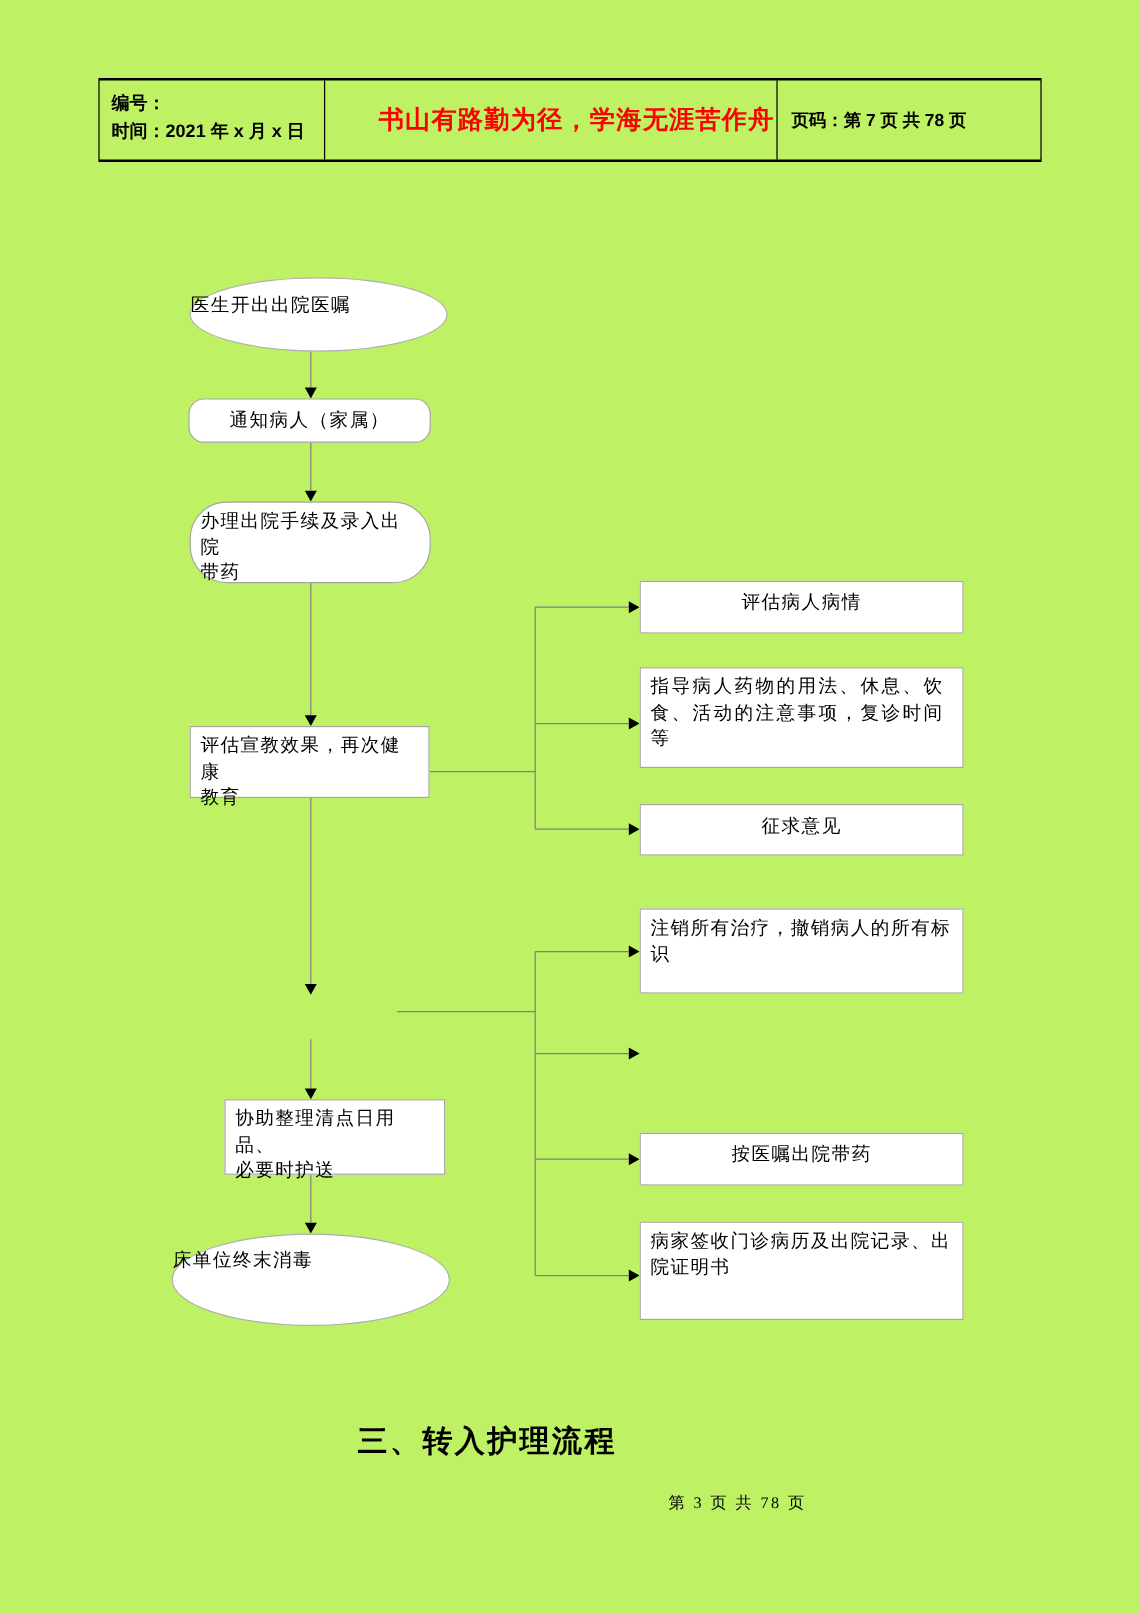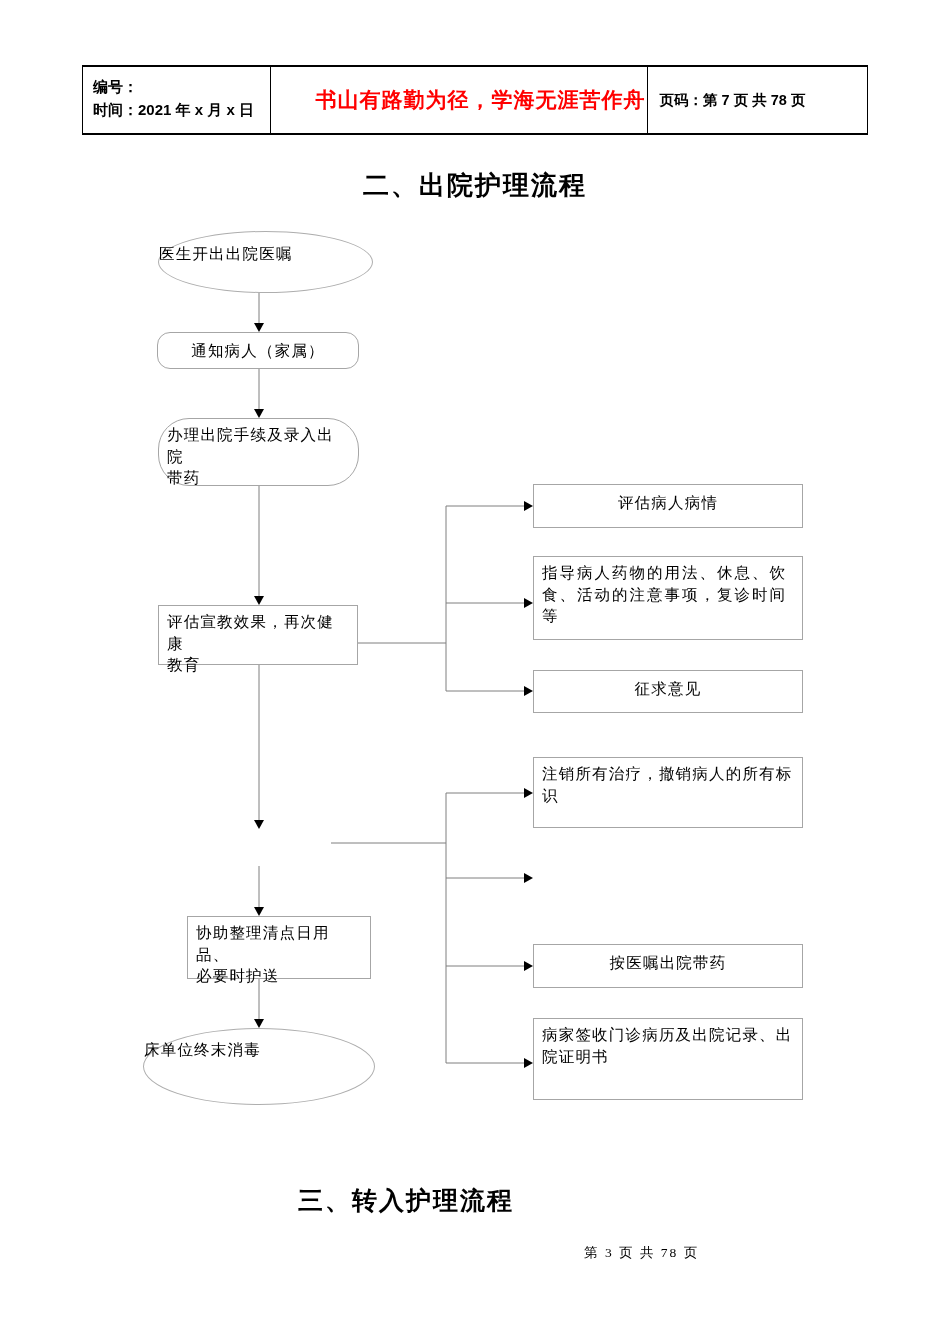--- a/index.html
+++ b/index.html
@@ -1,38 +1,38 @@
 <!DOCTYPE html>
 <html><head>
 <meta charset="utf-8">
 <style>
   html,body{margin:0;padding:0;background:#e8e8e8;}
   #page{
-    position:relative;width:950px;height:1344px;background:#ffffff;
+    position:relative;width:950px;height:1344px;background:#bef264;
     font-family:"Liberation Serif","DejaVu Serif",serif;color:#000;
     overflow:hidden;margin:0 auto;
   }
   
   #header-table{
     position:absolute;left:82px;top:65px;width:786px;height:70px;
     border-top:2.5px solid #000;border-bottom:2.5px solid #000;
     border-left:1.5px solid #000;border-right:1.5px solid #000;
     display:flex;box-sizing:border-box;
   }
   .hcell{box-sizing:border-box;height:100%;}
   #hcell-left{width:188px;border-right:1.5px solid #000;padding:8px 0 0 10px;
     font-family:"Liberation Sans","DejaVu Sans",sans-serif;font-weight:bold;font-size:15px;line-height:23px;}
   #hcell-mid{width:378px;border-right:1.5px solid #000;display:flex;align-items:center;justify-content:center;}
   #hcell-right{width:220px;display:flex;align-items:center;padding-left:12px;
     font-family:"Liberation Sans","DejaVu Sans",sans-serif;font-weight:bold;font-size:14.5px;}
   #motto{color:#ff0000;font-weight:bold;font-size:21px;letter-spacing:1px;margin-left:44px;}
   
   .doc-title{position:absolute;left:0;width:100%;text-align:center;font-weight:bold;font-size:26px;letter-spacing:2px;}
   #section3-title{position:absolute;left:298px;top:1184px;font-weight:bold;font-size:25px;letter-spacing:2px;}
-  #page-footer{position:absolute;left:584px;top:1244px;font-size:13.5px;letter-spacing:2px;}
+  #page-footer{position:absolute;left:557px;top:1244px;font-size:13.5px;letter-spacing:2px;}
   
   .box{
     position:absolute;box-sizing:border-box;border:1px solid #a6a6a6;background:#fff;
     font-size:15.5px;line-height:21.5px;letter-spacing:1.2px;white-space:pre-line;
   }
   .box.c{display:flex;align-items:center;justify-content:center;text-align:center;padding:0 4px;}
   .box.l{padding:5px 8px;}
   .box.lc{display:flex;align-items:center;padding-left:10px;}
   .ellipse{
     position:absolute;box-sizing:border-box;border:1px solid #aeaeae;border-radius:50%;
@@ -53,21 +53,20 @@
       <div>时间：2021 年 x 月 x 日</div>
     </div>
     <div class="hcell" id="hcell-mid">
       <span id="motto">书山有路勤为径，学海无涯苦作舟</span>
     </div>
     <div class="hcell" id="hcell-right">
       <span>页码：第 7 页  共 78 页</span>
     </div>
   </div>
 
-  <div class="doc-title" style="top:168px;">二、出院护理流程</div>
 
   <svg id="connectors" width="950" height="1344">
     <g>
       <line x1="259" y1="293" x2="259" y2="323"></line>
         <polygon points="254,323 264,323 259,332"></polygon>
       <line x1="259" y1="369" x2="259" y2="409"></line>
         <polygon points="254,409 264,409 259,418"></polygon>
       <line x1="259" y1="480" x2="259" y2="596"></line>
         <polygon points="254,596 264,596 259,605"></polygon>
       <line x1="259" y1="665" x2="259" y2="820"></line>

